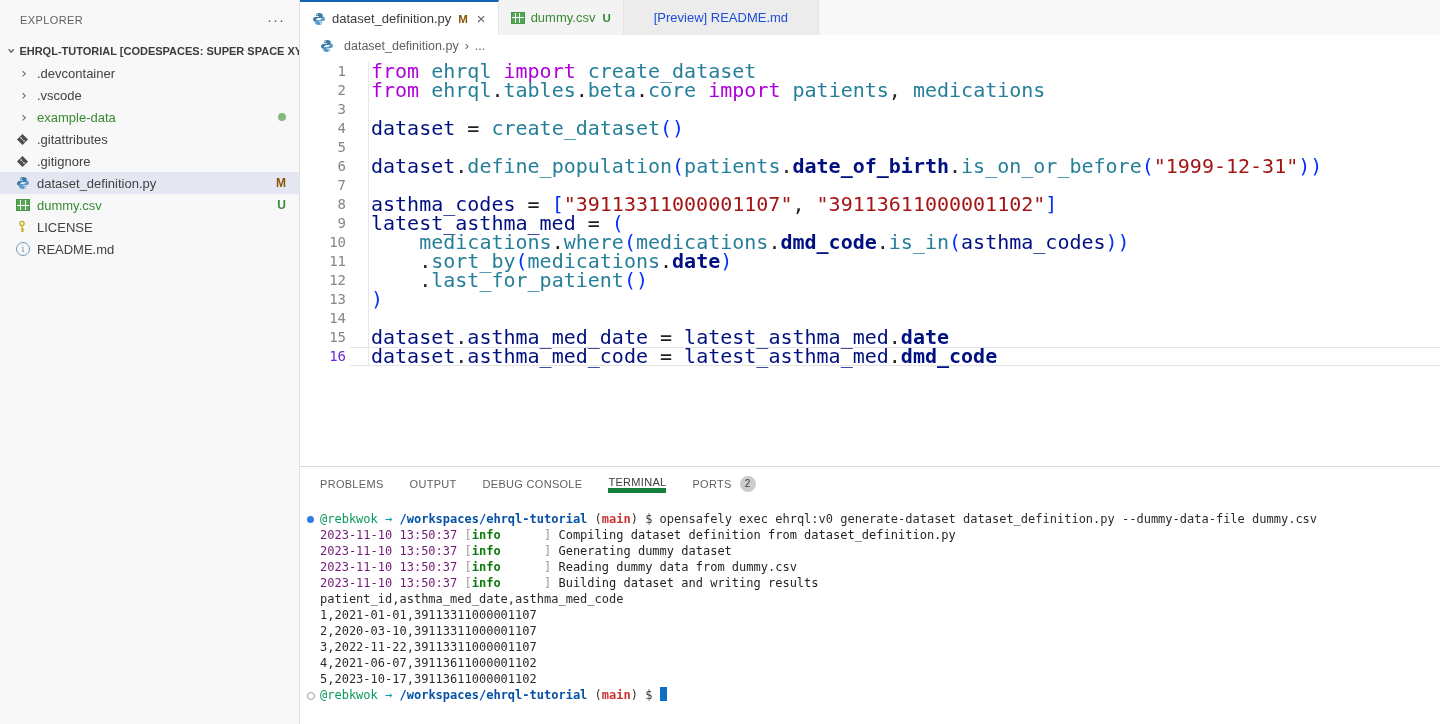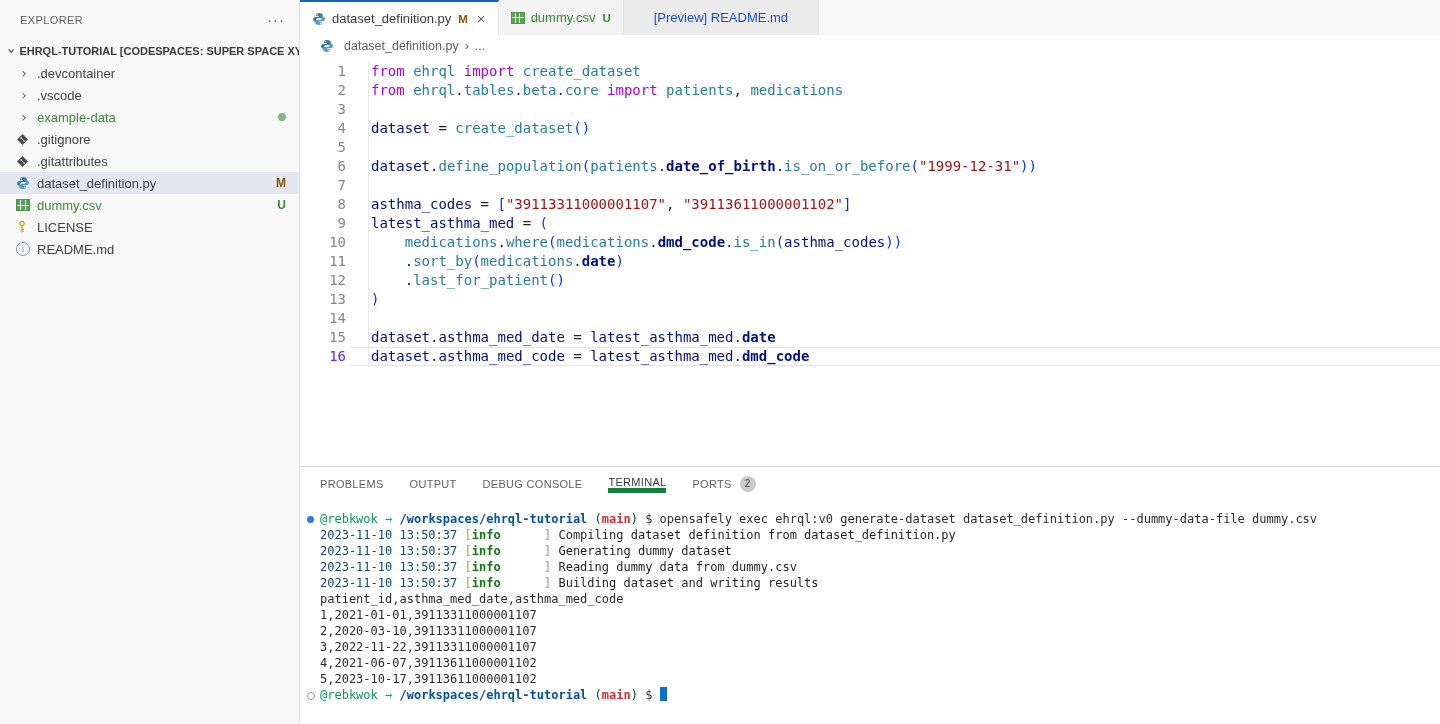--- a/index.html
+++ b/index.html
@@ -63,21 +63,21 @@
   .breadcrumb .bc-sep{margin:0 6px;color:#616161;}
 
   
   .editor{position:absolute;left:300px;top:57px;right:0;height:409px;background:#fff;overflow:hidden;}
   .mono{font-family:"DejaVu Sans Mono","Liberation Mono",monospace;}
   .gutter{position:absolute;left:0;top:5px;width:46px;text-align:right;
           font-size:14px;line-height:19px;color:#868686;}
   .gutter div{height:19px;}
   .gutter .cur{color:#6d28d9;}
   .indent-guide{position:absolute;left:68px;top:5px;width:1px;height:304px;background:#e7e7e7;}
-  .codelines{position:absolute;left:71px;top:5px;font-size:14px;line-height:19px;white-space:pre;}
+  .codelines{position:absolute;left:71px;top:5px;font-size:20px;line-height:19px;white-space:pre;}
   .codelines .cl{height:19px;}
   .current-line{position:absolute;left:50px;right:0;top:290px;height:19px;box-sizing:border-box;
                 border-top:1px solid #e4e4e4;border-bottom:1px solid #e4e4e4;}
   .tok-k{color:#af00db;}
   .tok-t{color:#267f99;}
   .tok-v{color:#001080;}
   .tok-p{color:#001080;font-weight:bold;}
   .tok-s{color:#a31515;}
   .tok-b{color:#0431fa;}
   .tok-d{color:#1f1f1f;}
@@ -98,21 +98,21 @@
   .tline{white-space:pre;position:relative;padding-left:20px;height:16px;}
   .decor{position:absolute;left:7px;top:5px;width:7px;height:7px;border-radius:50%;cursor:pointer;}
   .decor.filled{background:#2e7de0;}
   .decor.hollow{width:6px;height:6px;border:1px solid #9b9b9b;background:transparent;}
   .tt-user{color:#0a9a5c;}
   .tt-arrow{color:#0598bc;}
   .tt-path{color:#0451a5;font-weight:bold;}
   .tt-branch{color:#cd3131;font-weight:bold;}
   .tt-d{color:#333;}
   .tt-cmd{color:#2b2b2b;}
-  .tt-ts{color:#0c4a6e;}
+  .tt-ts{color:#701a75;}
   .tt-brk{color:#9a9a9a;}
   .tt-lvl{color:#0e7a0e;font-weight:bold;}
   .tt-msg{color:#1f1f1f;font-weight:normal;}
   .tt-out{color:#2b2b2b;}
   .cursor{display:inline-block;width:7px;height:14px;background:#0c71c3;vertical-align:-2px;}
 </style>
 </head>
 <body>
 
 <div class="app">
@@ -150,34 +150,34 @@
           <span class="lead">
             <span class="icon">
               <svg width="13" height="13" viewBox="0 0 16 16">
                 <path fill="#4d4d4d" d="M8 1.2 14.8 8 8 14.8 1.2 8z"></path>
                 <circle cx="6.3" cy="6.3" r="1" fill="#fff"></circle>
                 <circle cx="9.9" cy="9.9" r="1" fill="#fff"></circle>
                 <path d="M7 7l2.2 2.2" stroke="#fff" stroke-width=".9"></path>
               </svg>
             </span>
           </span>
-          <span class="lbl">.gitignore</span>
+          <span class="lbl">.gitattributes</span>
         </div>
         <div class="file-row">
           <span class="lead">
             <span class="icon">
               <svg width="13" height="13" viewBox="0 0 16 16">
                 <path fill="#4d4d4d" d="M8 1.2 14.8 8 8 14.8 1.2 8z"></path>
                 <circle cx="6.3" cy="6.3" r="1" fill="#fff"></circle>
                 <circle cx="9.9" cy="9.9" r="1" fill="#fff"></circle>
                 <path d="M7 7l2.2 2.2" stroke="#fff" stroke-width=".9"></path>
               </svg>
             </span>
           </span>
-          <span class="lbl">.gitattributes</span>
+          <span class="lbl">.gitignore</span>
         </div>
         <div class="file-row selected">
           <span class="lead">
             <span class="icon">
               <svg width="14" height="14" viewBox="0 0 16 16">
                 <path fill="#3a7ba6" d="M7.9 1.2c-2.3 0-3.4.9-3.4 2.3v1.4h3.5v.7H3.7C2.3 5.6 1.2 6.7 1.2 8.3c0 1.6 1 2.7 2.4 2.7h1.2V9.4c0-1.4 1.2-2.5 2.6-2.5h2.8c1.2 0 2.1-.9 2.1-2.1V3.5c0-1.4-1.7-2.3-4.4-2.3z"></path>
                 <path fill="#5a9bc8" d="M8.1 14.8c2.3 0 3.4-.9 3.4-2.3v-1.4H8v-.7h4.3c1.4 0 2.5-1.1 2.5-2.7 0-1.6-1-2.7-2.4-2.7h-1.2v1.6c0 1.4-1.2 2.5-2.6 2.5H5.8c-1.2 0-2.1.9-2.1 2.1v1.3c0 1.4 1.7 2.3 4.4 2.3z"></path>
                 <circle cx="5.9" cy="3.1" r=".8" fill="#fff"></circle>
                 <circle cx="10.1" cy="12.9" r=".8" fill="#fff"></circle>
               </svg>

